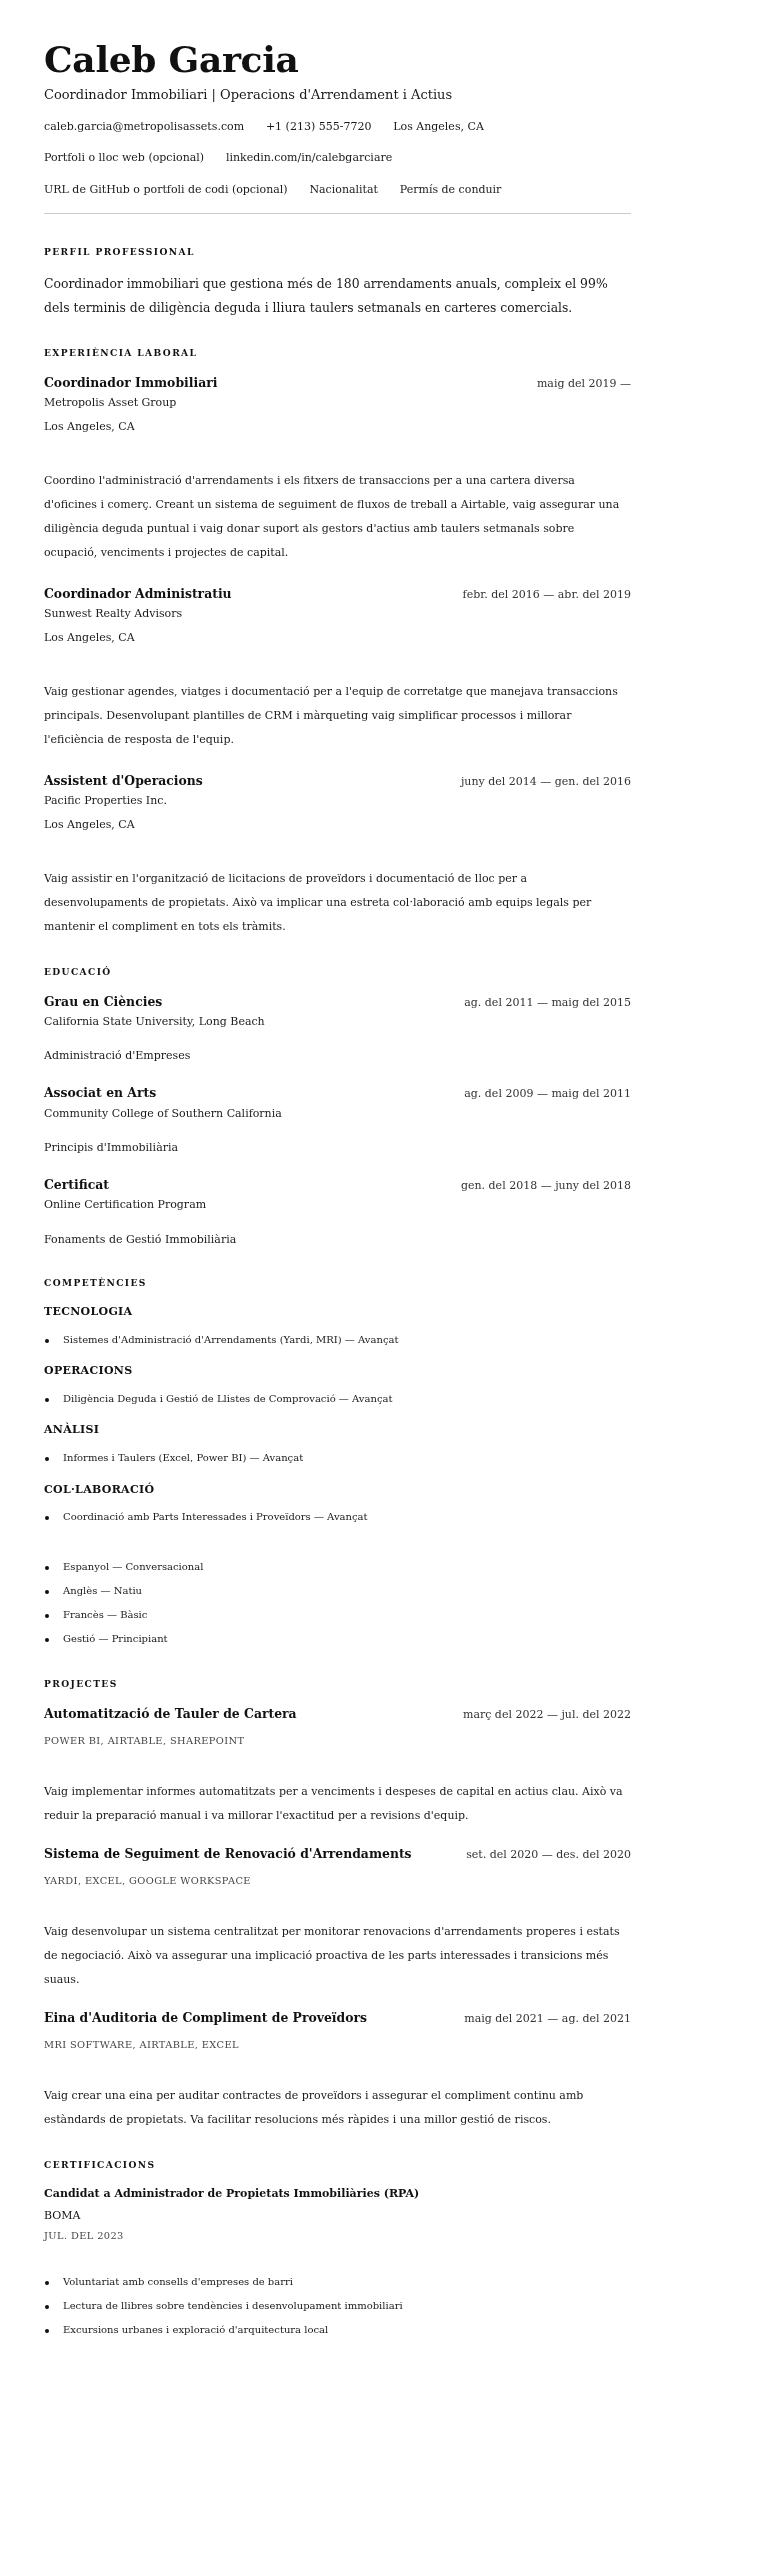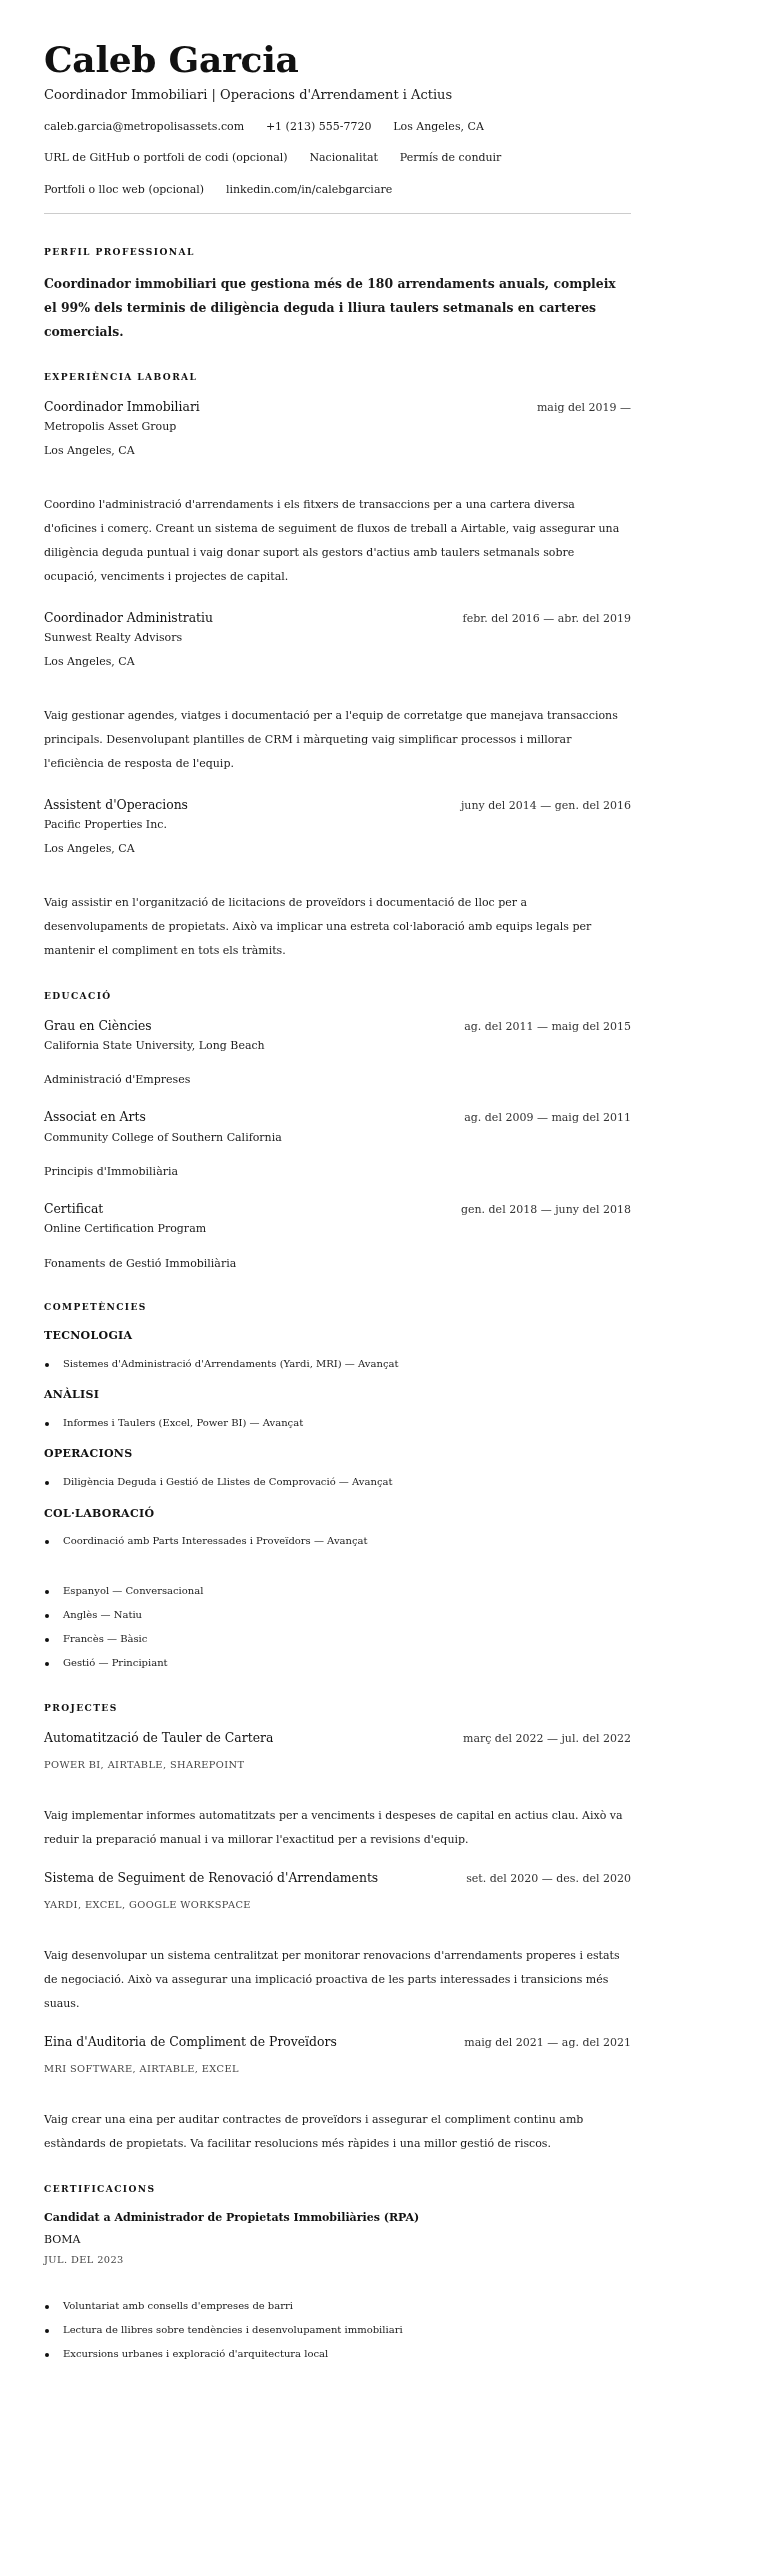--- a/index.html
+++ b/index.html
@@ -46,31 +46,30 @@
     letter-spacing: 1.4px;
     text-transform: uppercase;
     margin: 0 0 14.4px 0;
     line-height: 13px;
   }
   .profile-text {
     font-size: 12.4px;
     line-height: 24px;
     margin: 0;
     color: #1a1a1a;
-    font-weight: bold;
   }
   .entry { margin-bottom: 19.6px; }
   .entry-head {
     display: flex;
     justify-content: space-between;
     align-items: baseline;
   }
   .entry-title {
     font-size: 12.4px;
-    font-weight: normal;
+    font-weight: bold;
     line-height: 18.3px;
   }
   .entry-date {
     font-size: 11px;
     color: #333333;
     line-height: 18.3px;
     white-space: nowrap;
     margin-left: 10.4px;
   }
   .entry-sub {
@@ -164,27 +163,27 @@
   <header>
     <h1 class="name">Caleb Garcia</h1>
     <div class="headline">Coordinador Immobiliari | Operacions d'Arrendament i Actius</div>
 
     <div class="contact-row">
       <span>caleb.garcia@metropolisassets.com</span>
       <span>+1 (213) 555-7720</span>
       <span>Los Angeles, CA</span>
     </div>
     <div class="contact-row">
+      <span>Portfoli o lloc web (opcional)</span>
+      <span>linkedin.com/in/calebgarciare</span>
+    </div>
+    <div class="contact-row">
       <span>URL de GitHub o portfoli de codi (opcional)</span>
       <span>Nacionalitat</span>
       <span>Permís de conduir</span>
-    </div>
-    <div class="contact-row">
-      <span>Portfoli o lloc web (opcional)</span>
-      <span>linkedin.com/in/calebgarciare</span>
     </div>
   </header>
 
   <hr class="divider">
 
   <section class="section">
     <h2 class="section-title">Perfil professional</h2>
     <p class="profile-text">Coordinador immobiliari que gestiona més de 180 arrendaments anuals, compleix el 99% dels terminis de diligència deguda i lliura taulers setmanals en carteres comercials.</p>
   </section>
 
@@ -256,29 +255,29 @@
   <section class="section">
     <h2 class="section-title">Competències</h2>
 
     <div class="skill-group">
       <h3 class="skill-cat">TECNOLOGIA</h3>
       <ul class="bullets">
         <li>Sistemes d'Administració d'Arrendaments (Yardi, MRI) — Avançat</li>
       </ul>
     </div>
     <div class="skill-group">
+      <h3 class="skill-cat">OPERACIONS</h3>
+      <ul class="bullets">
+        <li>Diligència Deguda i Gestió de Llistes de Comprovació — Avançat</li>
+      </ul>
+    </div>
+    <div class="skill-group">
       <h3 class="skill-cat">ANÀLISI</h3>
       <ul class="bullets">
         <li>Informes i Taulers (Excel, Power BI) — Avançat</li>
-      </ul>
-    </div>
-    <div class="skill-group">
-      <h3 class="skill-cat">OPERACIONS</h3>
-      <ul class="bullets">
-        <li>Diligència Deguda i Gestió de Llistes de Comprovació — Avançat</li>
       </ul>
     </div>
     <div class="skill-group">
       <h3 class="skill-cat">COL·LABORACIÓ</h3>
       <ul class="bullets">
         <li>Coordinació amb Parts Interessades i Proveïdors — Avançat</li>
       </ul>
     </div>
   </section>
 

